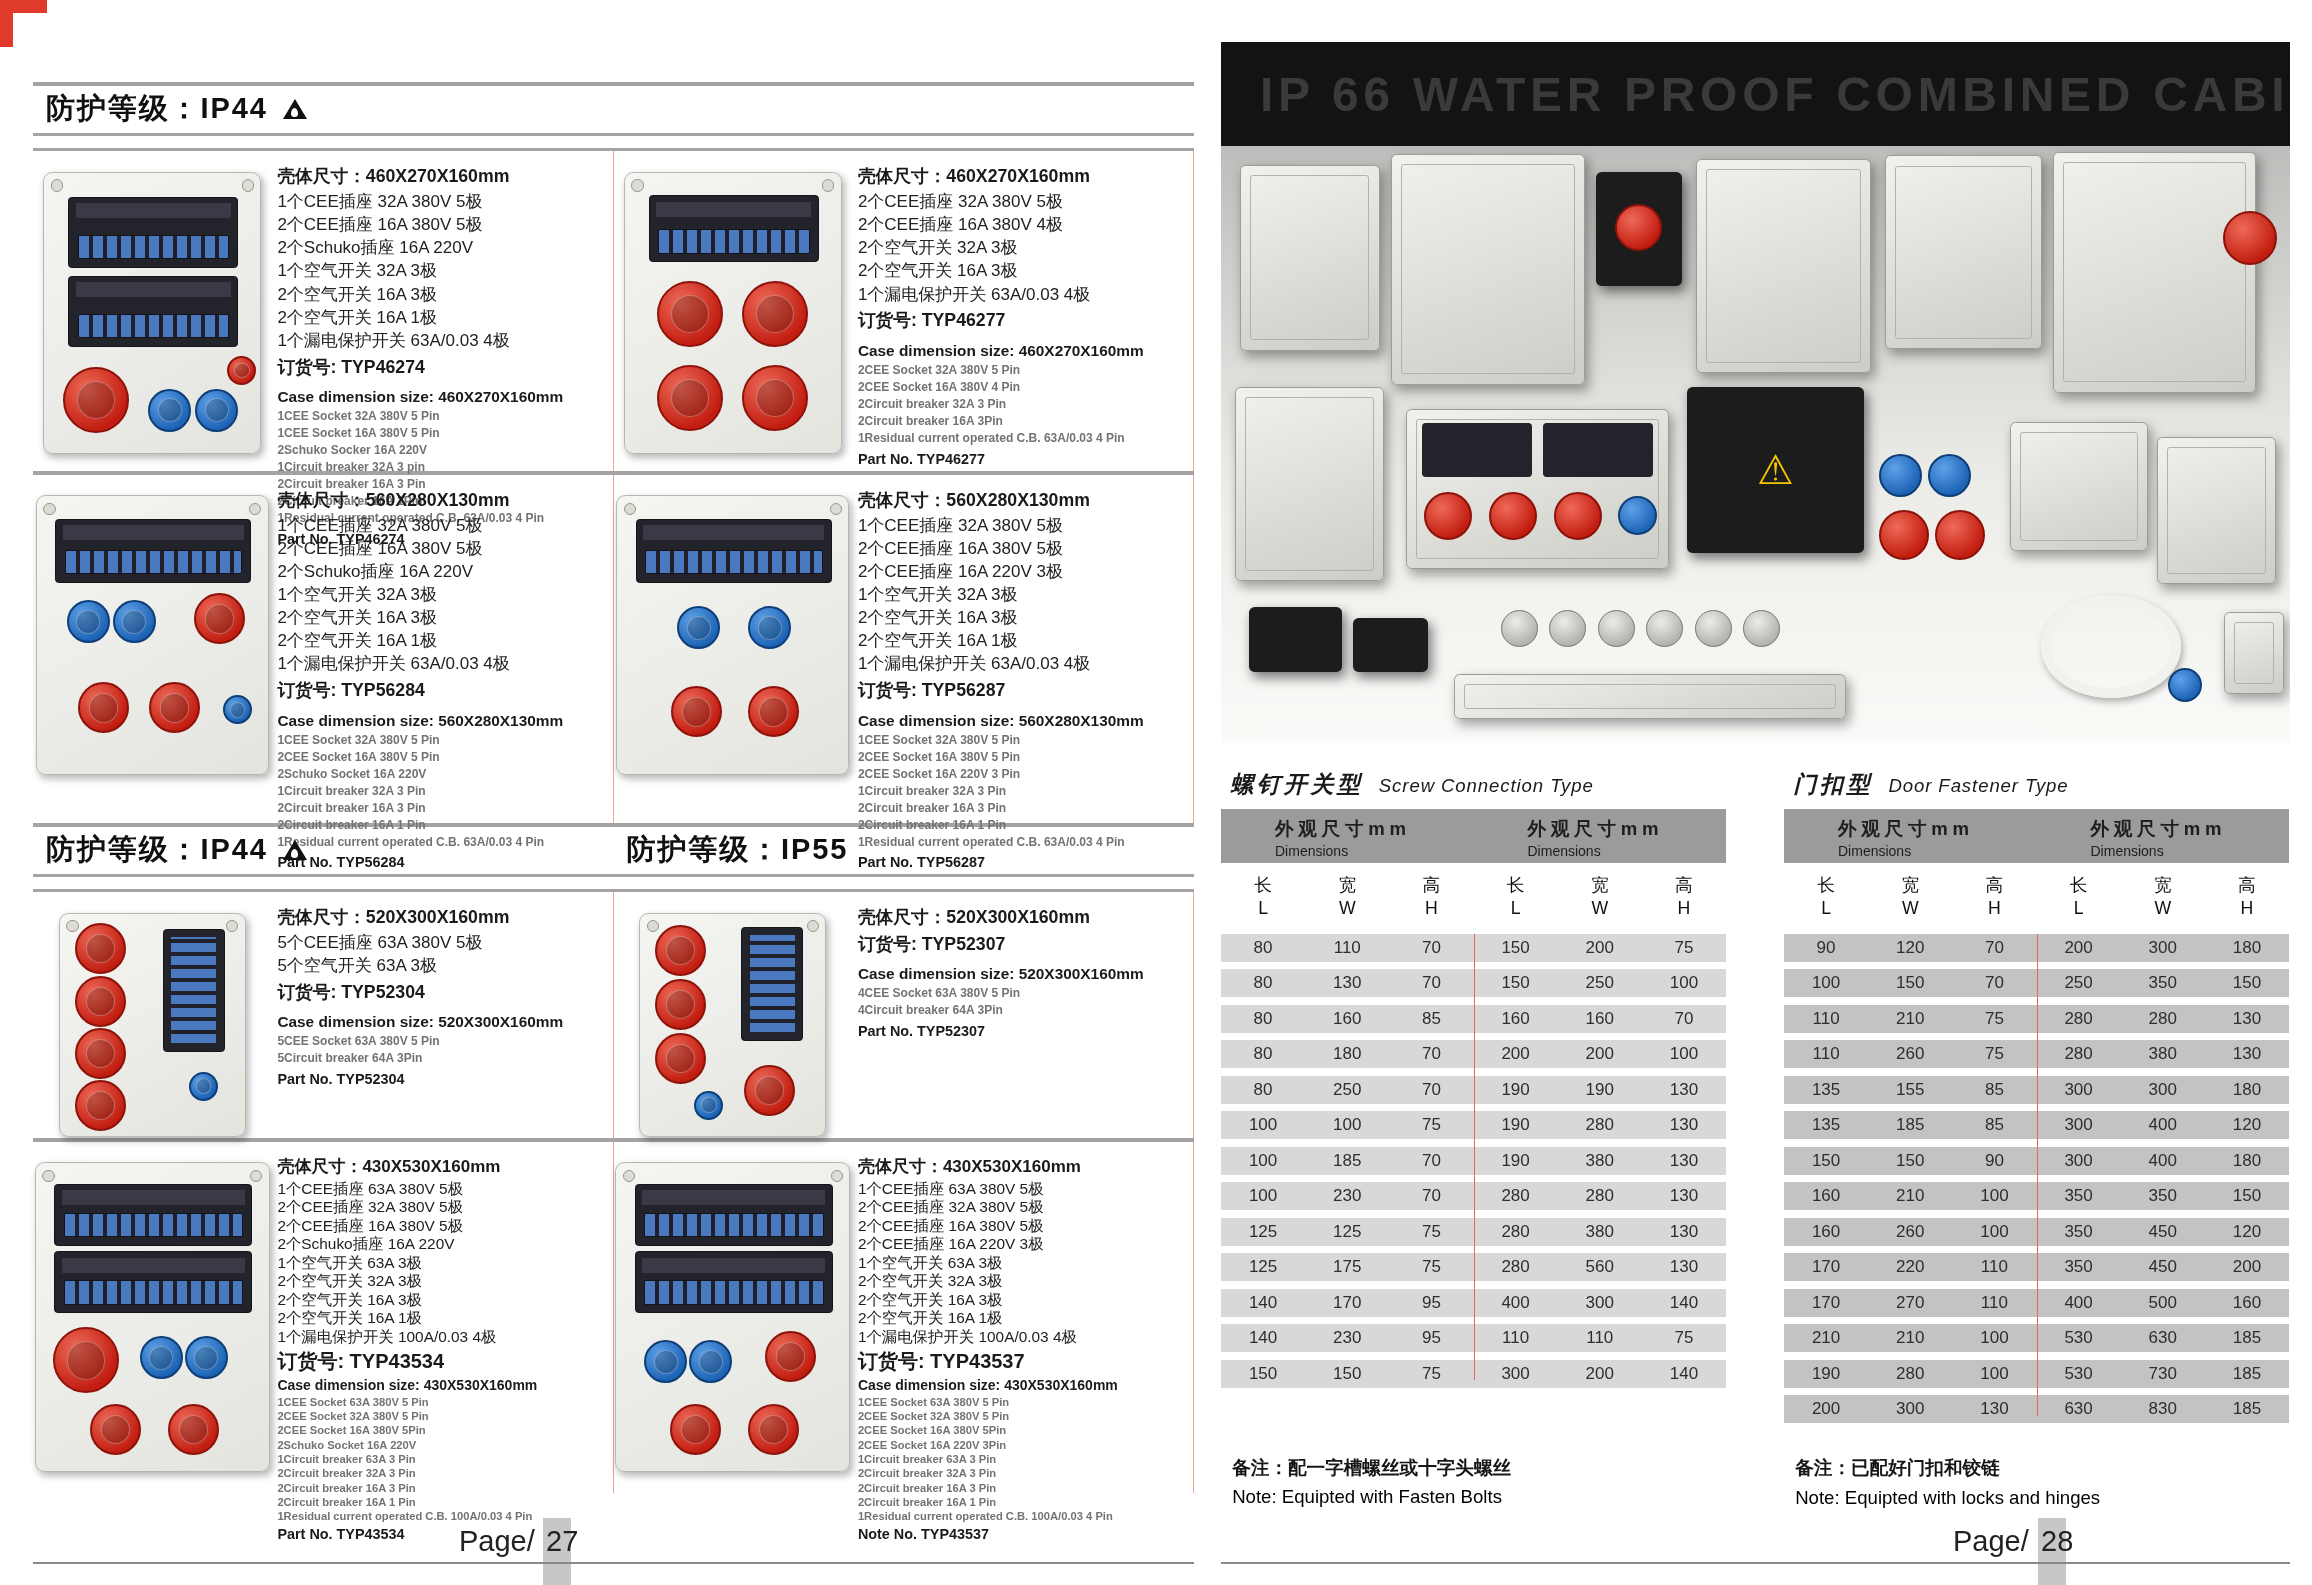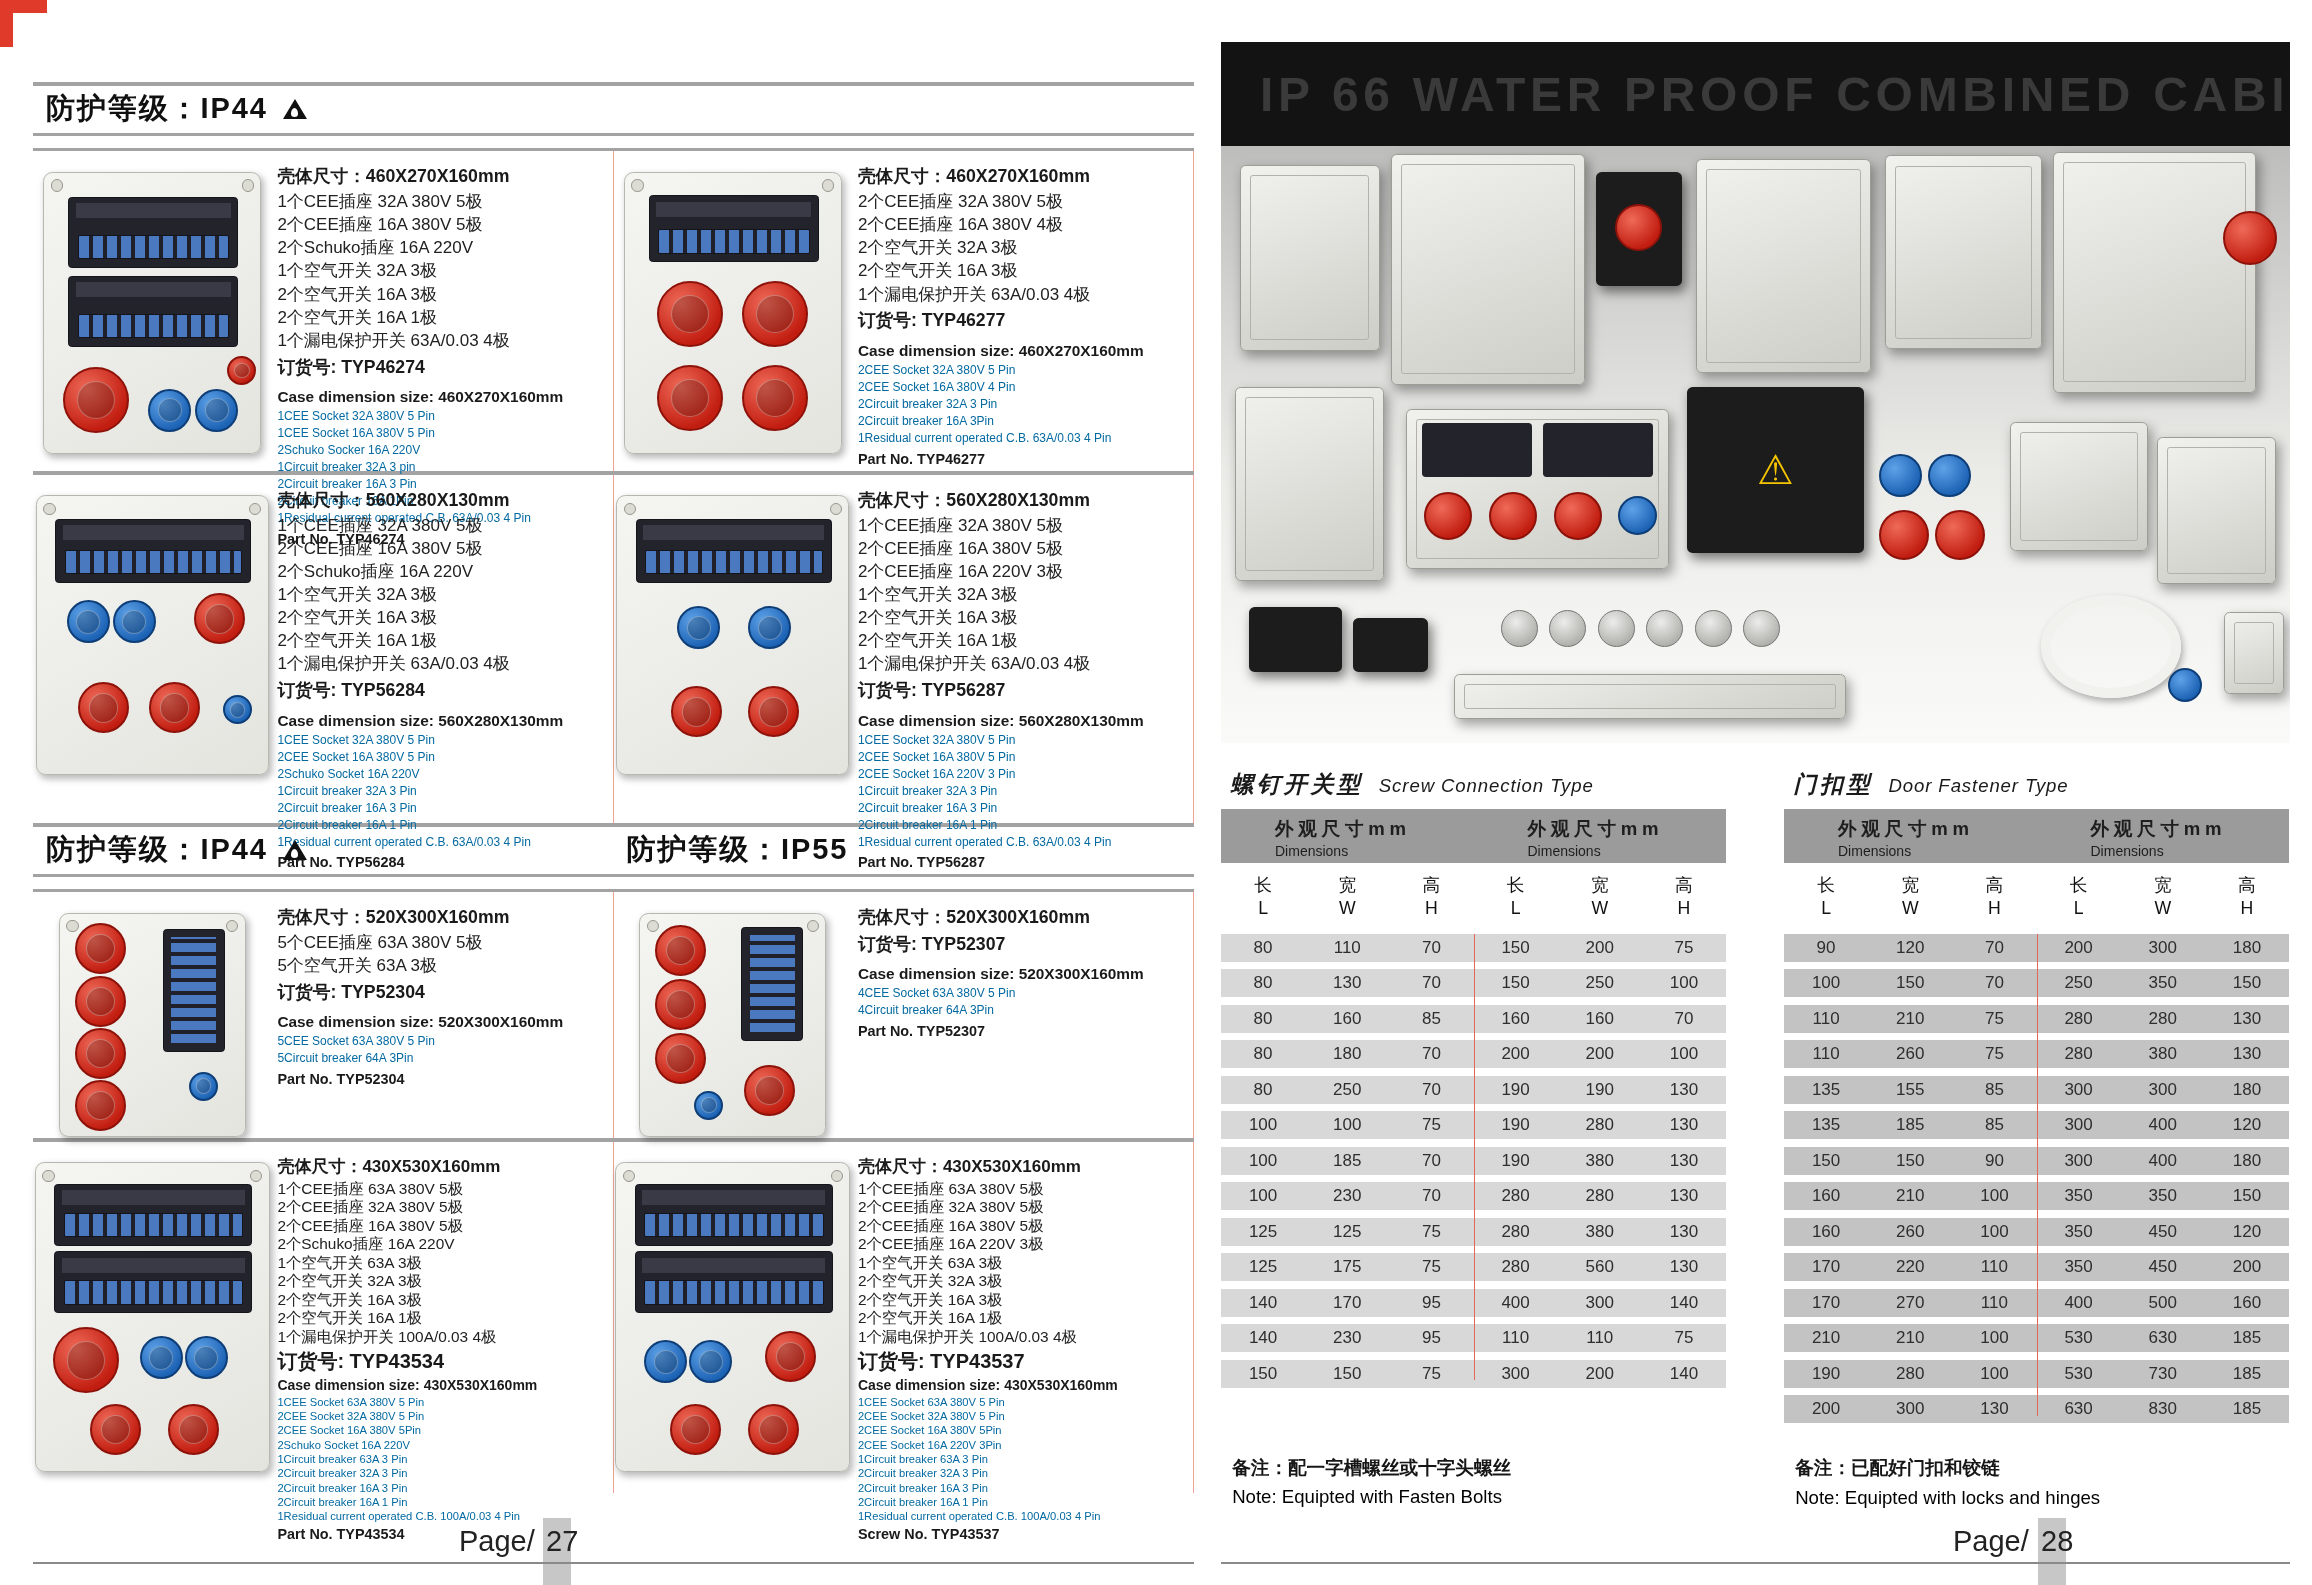--- a/index.html
+++ b/index.html
@@ -18,21 +18,21 @@
   .tri::after{content:"";position:absolute;left:-3.7px;top:8.4px;width:7.5px;height:9.3px;background:#fff;border-radius:50% 50% 50% 50%/65% 65% 35% 35%;}
   .gap12{margin-top:11.2px;}
   .prod-row{display:flex;}
   .half{width:50%;box-sizing:border-box;display:flex;border-right:0.9px solid #eda493;padding:13px 0 5.6px 1.9px;}
   .img-col{width:235px;min-width:235px;display:flex;justify-content:center;align-items:flex-start;padding-top:7.5px;}
   .txt-col{flex:1;padding-left:7.5px;padding-right:5.6px;}
   .cn-title{font-weight:bold;font-size:17.7px;margin-bottom:1.9px;}
   .cn-line{font-size:17px;line-height:1.36;color:#222;}
   .order{font-weight:bold;font-size:17.7px;margin:2.8px 0 9.3px;}
   .en-title{font-weight:bold;font-size:15.4px;margin-bottom:1.9px;}
-  .en-line{font-size:12px;line-height:1.42;color:#0369a1;}
+  .en-line{font-size:12px;line-height:1.42;color:#737373;font-weight:bold;}
   .part{font-weight:bold;font-size:14.4px;margin-top:3.7px;}
   .compact .cn-title{font-size:17px;}
   .compact .cn-line{font-size:15.4px;line-height:1.2;}
   .compact .order{font-size:20px;margin:1.9px 0 1.9px;}
   .compact .en-title{font-size:14px;}
   .compact .en-line{font-size:11.2px;line-height:1.28;}
   .compact .part{margin-top:1.9px;}
   
   .cab{position:relative;background:linear-gradient(150deg,#f5f5f2,#e4e4df);border:1.9px solid #b7b7b0;border-radius:9.3px;box-shadow:2.8px 3.7px 7.5px rgba(0,0,0,.28);}
   .cab::before,.cab::after{content:"";position:absolute;top:6.5px;width:10.3px;height:10.3px;border-radius:50%;background:#dcdcd4;border:0.9px solid #98988e;}
@@ -420,21 +420,21 @@
             <div class="en-line">1CEE Socket 63A 380V 5 Pin</div>
             <div class="en-line">2CEE Socket 32A 380V 5 Pin</div>
             <div class="en-line">2CEE Socket 16A 380V 5Pin</div>
             <div class="en-line">2CEE Socket 16A 220V 3Pin</div>
             <div class="en-line">1Circuit breaker 63A 3 Pin</div>
             <div class="en-line">2Circuit breaker 32A 3 Pin</div>
             <div class="en-line">2Circuit breaker 16A 3 Pin</div>
             <div class="en-line">2Circuit breaker 16A 1 Pin</div>
             <div class="en-line">1Residual current operated C.B. 100A/0.03 4 Pin</div>
           </div>
-        <div class="part">Screw No. TYP43537</div>
+        <div class="part">Note No. TYP43537</div>
       </div>
     </div>
   </div>
 </div>
 
 <div class="pg-band" style="left:543px;top:1518px;height:68px"></div>
 <div class="pg-label" style="left:459px;top:1525px">Page/</div>
 <div class="pg-num" style="left:546px;top:1525px">27</div>
 <div class="footer-line" style="left:33px;width:1161px;top:1562px"></div>
 

